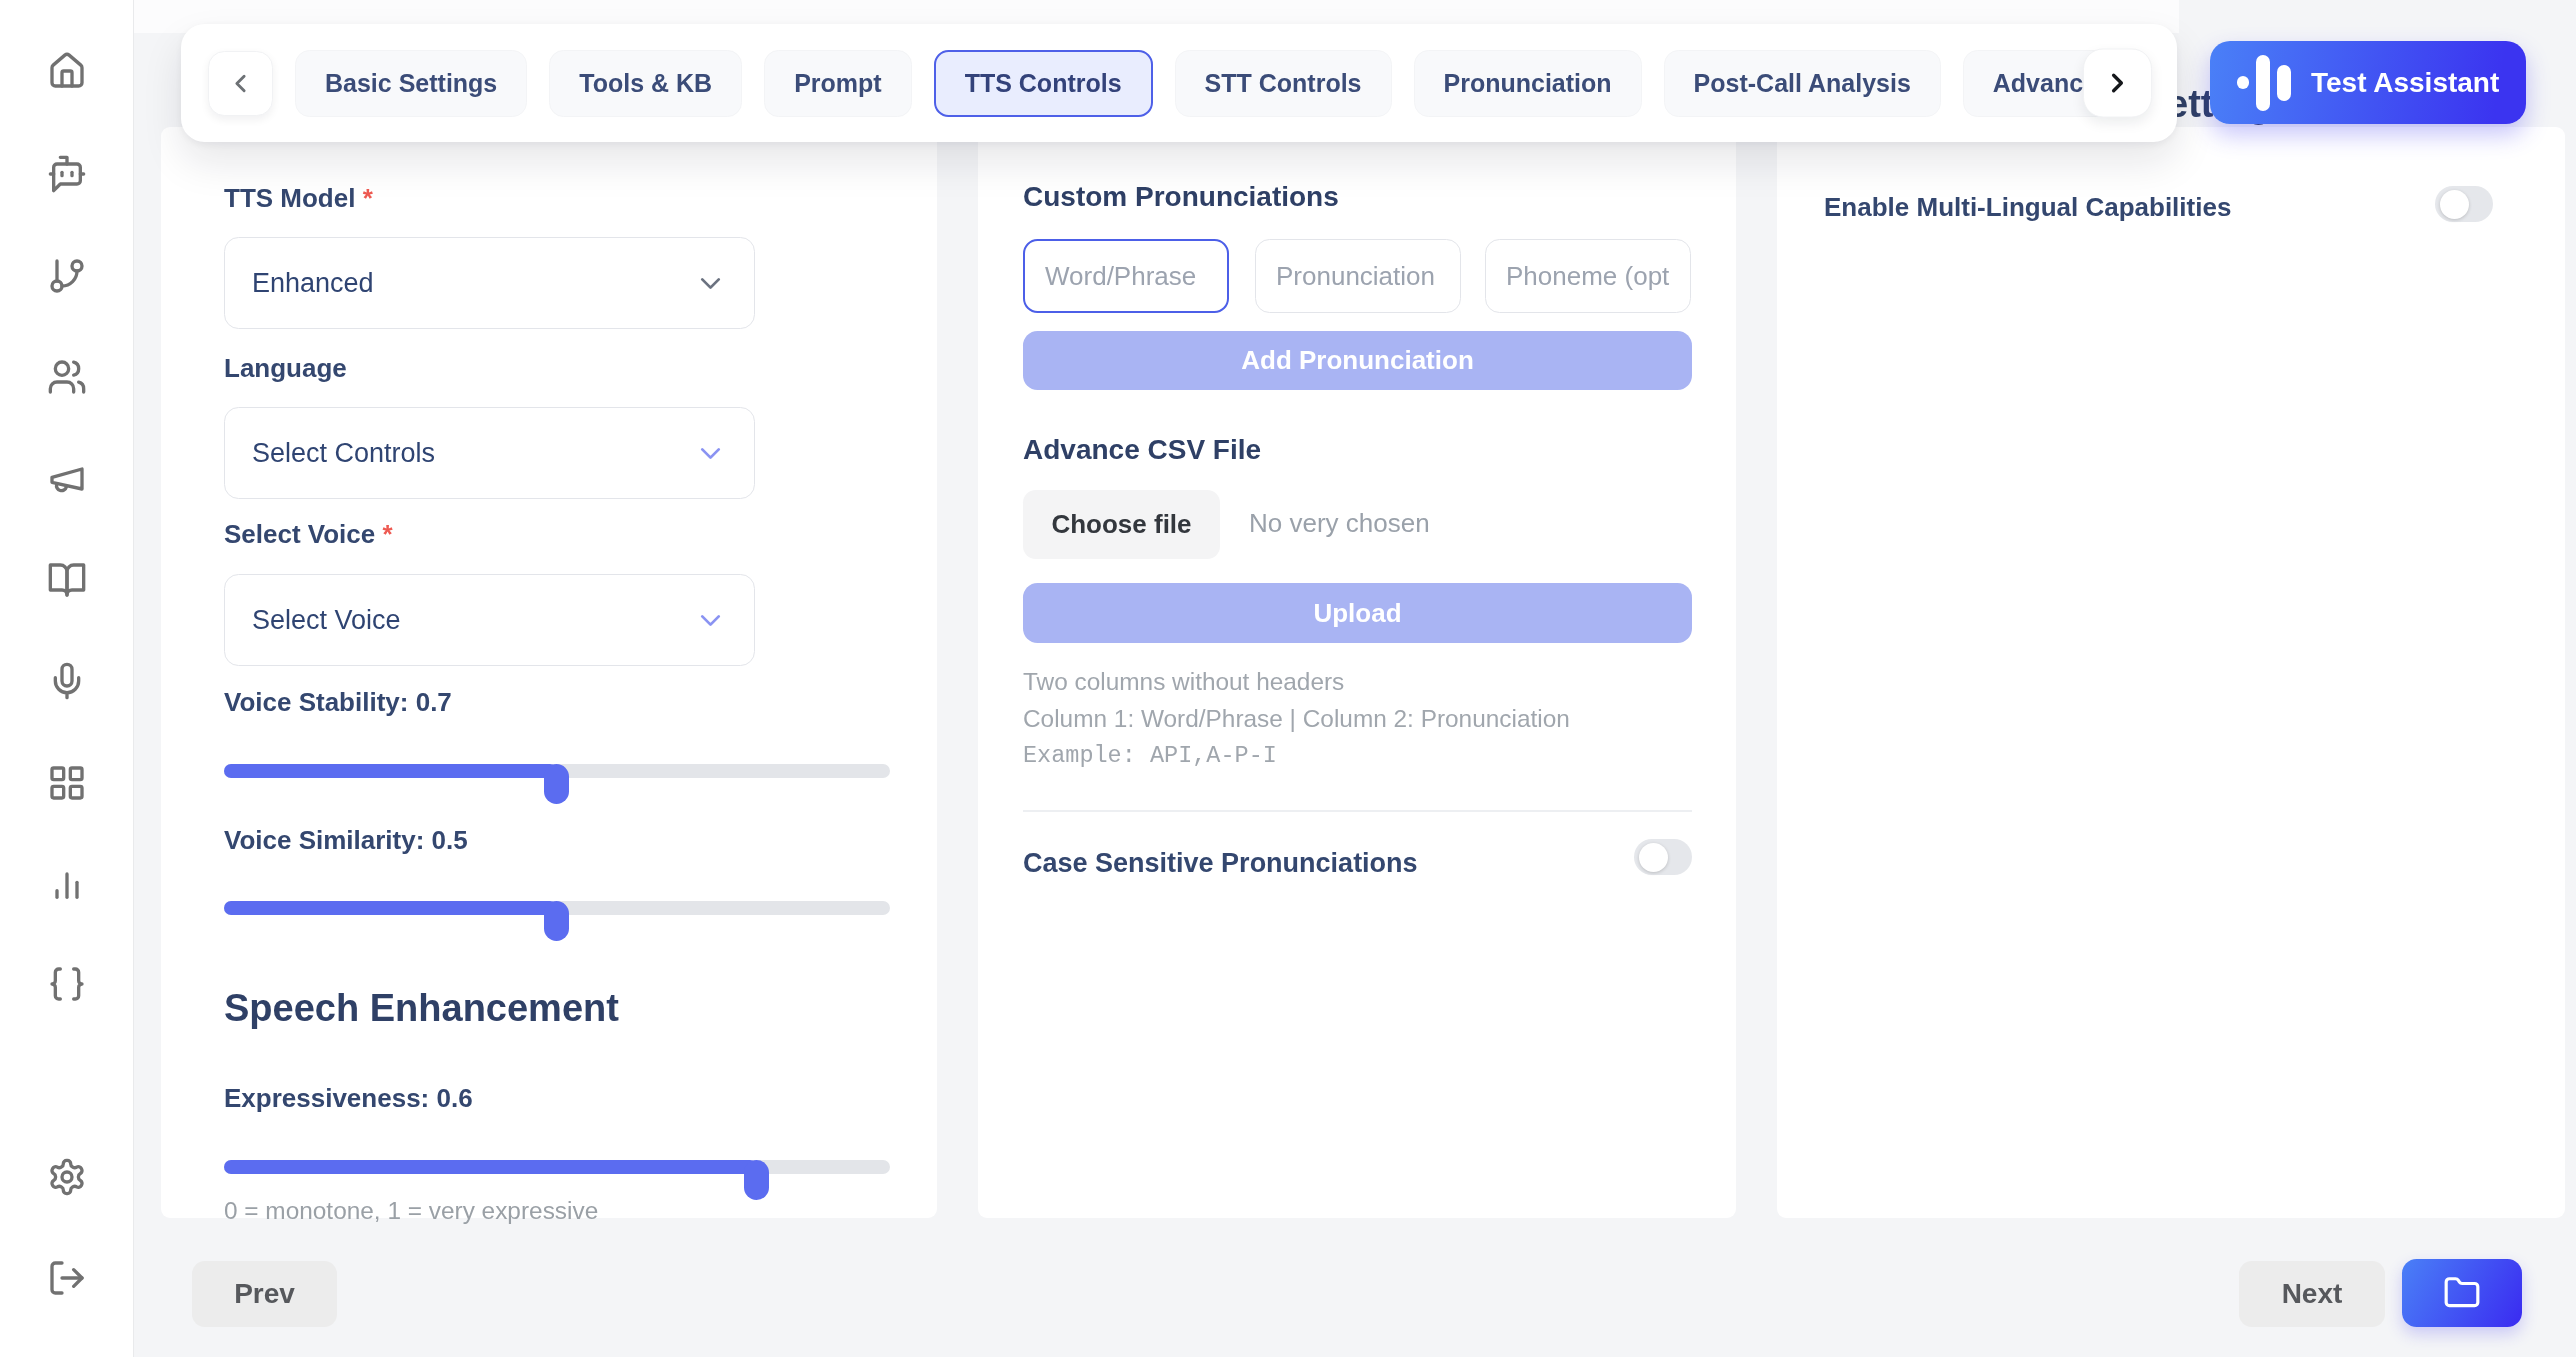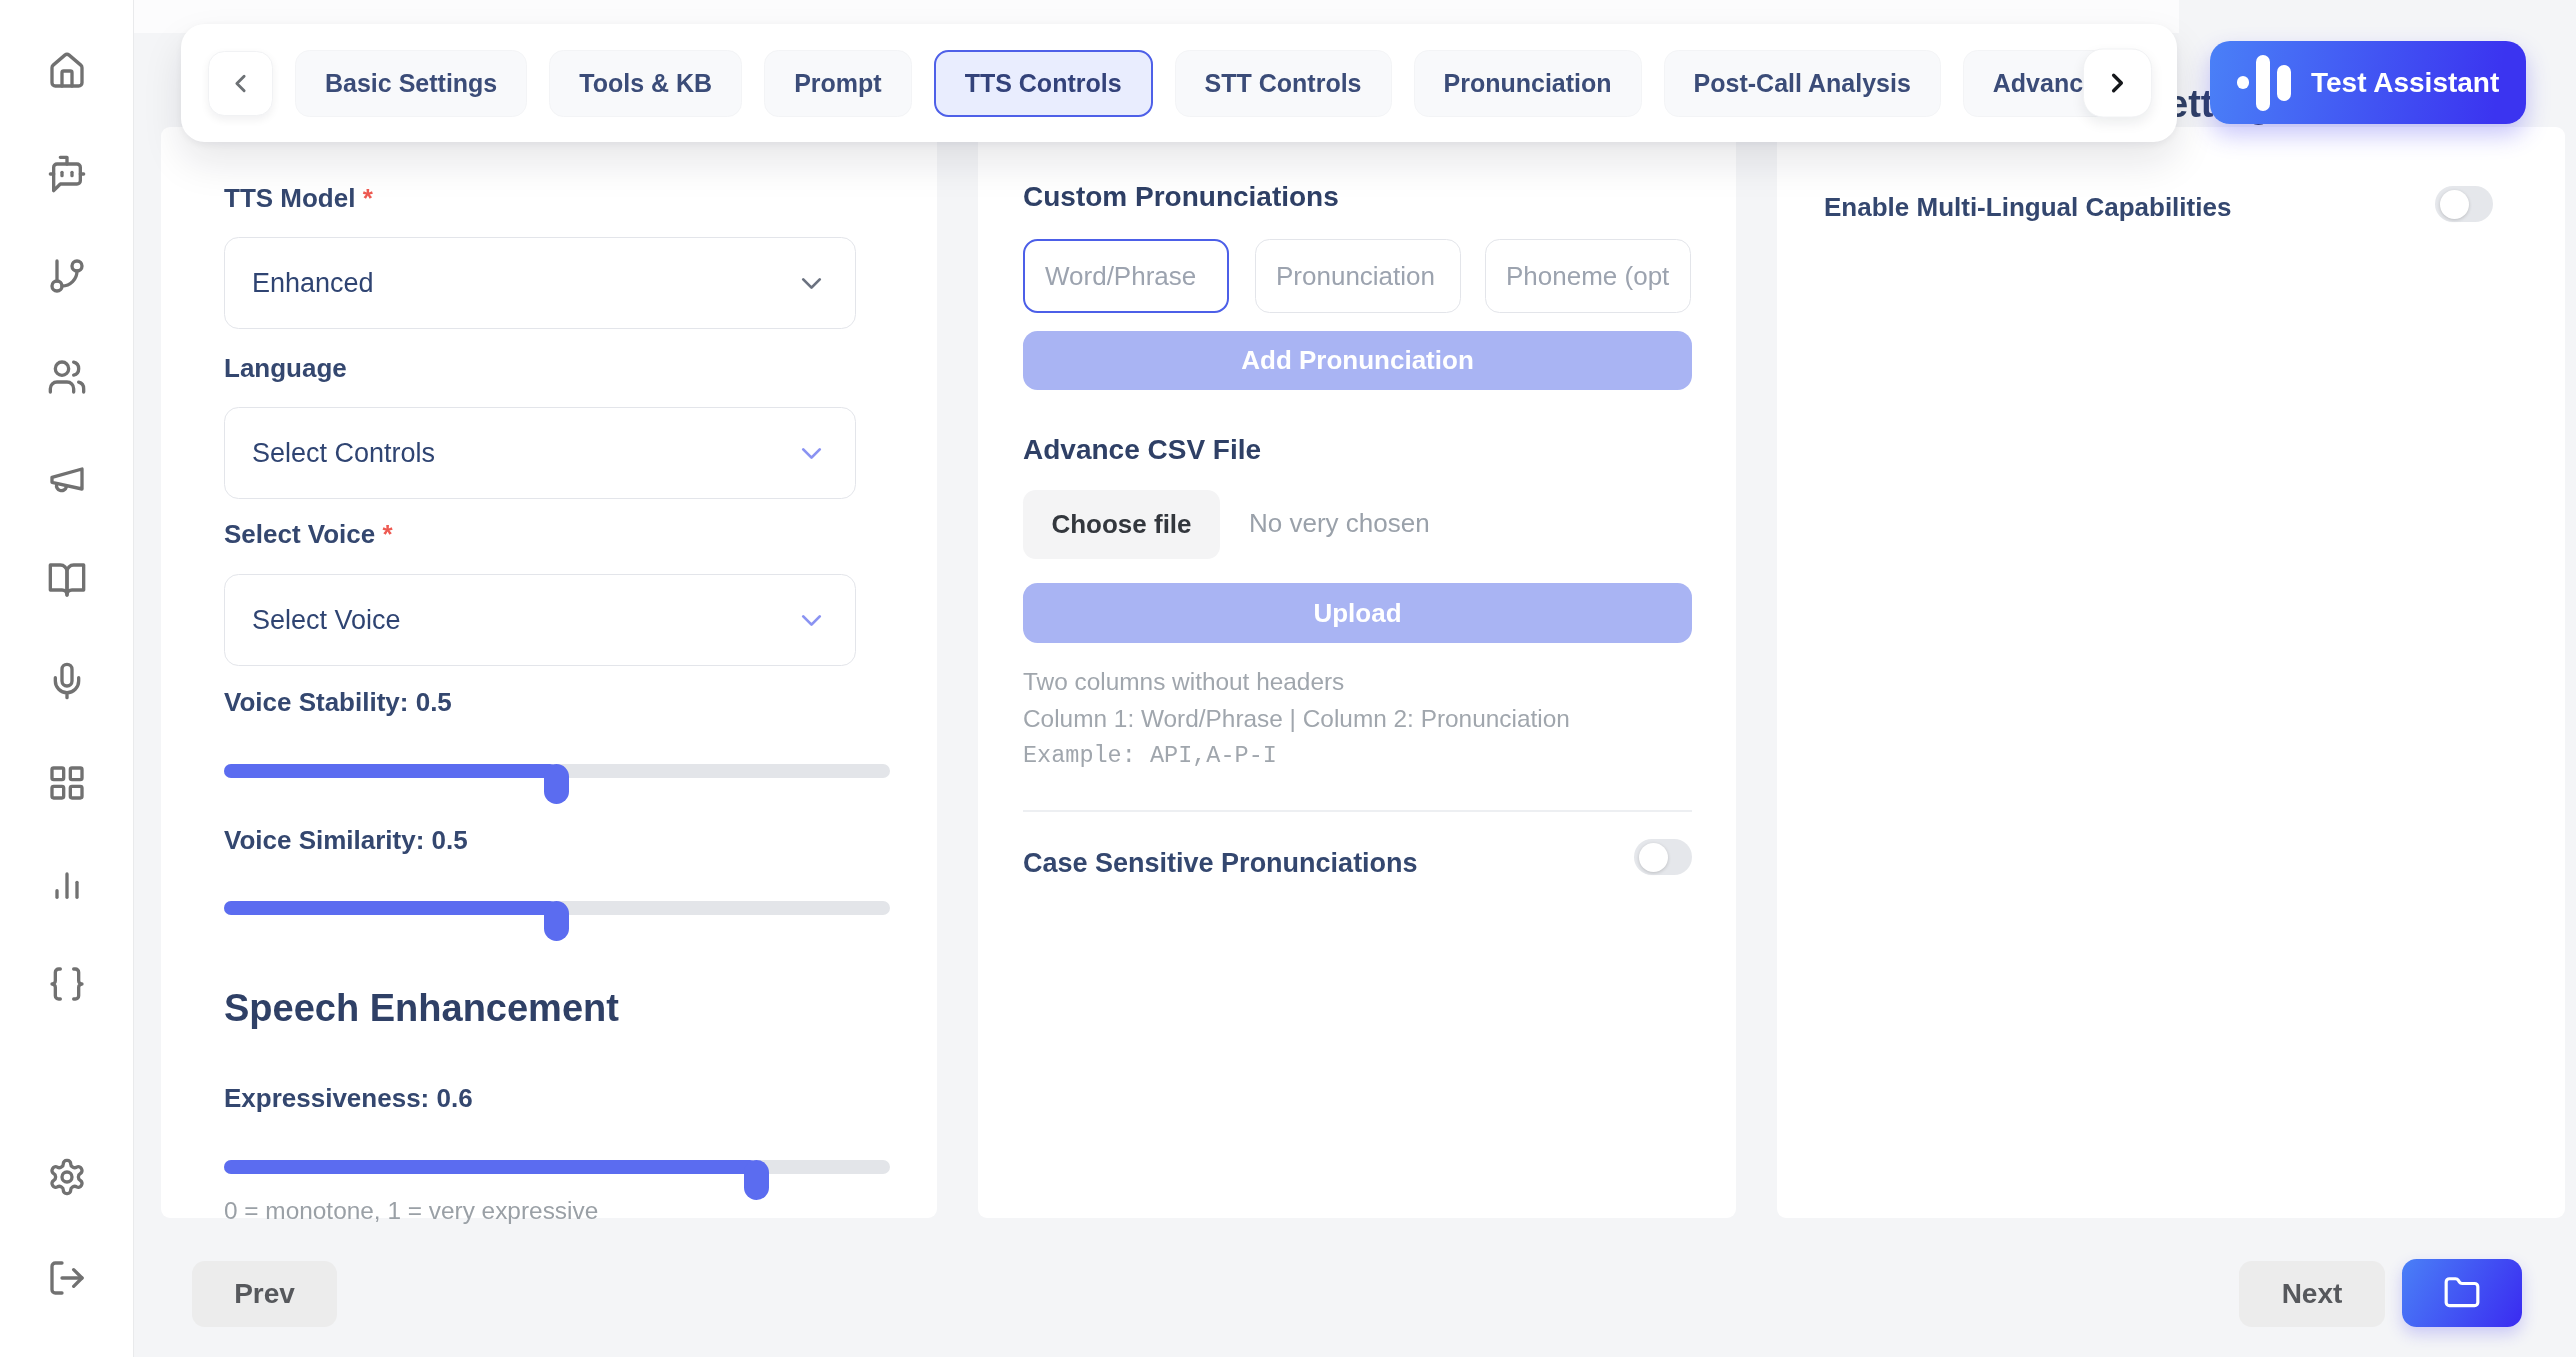--- a/index.html
+++ b/index.html
@@ -75,21 +75,21 @@
   .card1 { left:161px;  width:776px; }
   .card2 { left:978px; width:758px; }
   .card3 { left:1777px; width:788px; }
 
   .field-label { position:absolute; font-size:26px; font-weight:700; color:#34476f; }
   .req { color:#ee5a52; margin-left:7.2px; }
   .big-heading { font-size:38px; font-weight:700; color:#2f4066; }
   .mid-heading { font-size:28px; font-weight:700; color:#2f4066; }
 
   .select {
-    position:absolute; left:63px; width:632px; height:92px;
+    position:absolute; left:63px; width:531px; height:92px;
     border:1.8px solid #e3e5ea; border-radius:14.5px; background:#fff;
     display:flex; align-items:center; justify-content:space-between;
     padding:0 27px; cursor:pointer;
   }
   .select .val { font-size:27px; font-weight:500; color:#2f4472; }
   .select svg { width:33px; height:33px; }
   .chev-gray   { color:#6b7280; }
   .chev-indigo { color:#8a93f2; }
 
   .slider { position:absolute; left:63px; width:666px; height:40px; cursor:pointer; }
@@ -275,21 +275,21 @@
     </div>
 
     <div class="field-label" style="left:63px; top:392px"><span>Select Voice</span><span class="req">*</span></div>
     <div class="select" style="top:447px">
       <span class="val">Select Voice</span>
       <svg class="chev-indigo" viewBox="0 0 24 24" fill="none" stroke="currentColor" stroke-width="2" stroke-linecap="round" stroke-linejoin="round">
           <path d="m6 9 6 6 6-6"></path>
         </svg>
     </div>
 
-    <div class="field-label" style="left:63px; top:560px">Voice Stability: 0.5</div>
+    <div class="field-label" style="left:63px; top:560px">Voice Stability: 0.7</div>
     <div class="slider" style="top:624px">
       <div class="track"></div>
       <div class="fill" style="width: 50%;">
           <div class="knob"></div>
         </div>
     </div>
 
     <div class="field-label" style="left:63px; top:698px">Voice Similarity: 0.5</div>
     <div class="slider" style="top:761px">
       <div class="track"></div>

